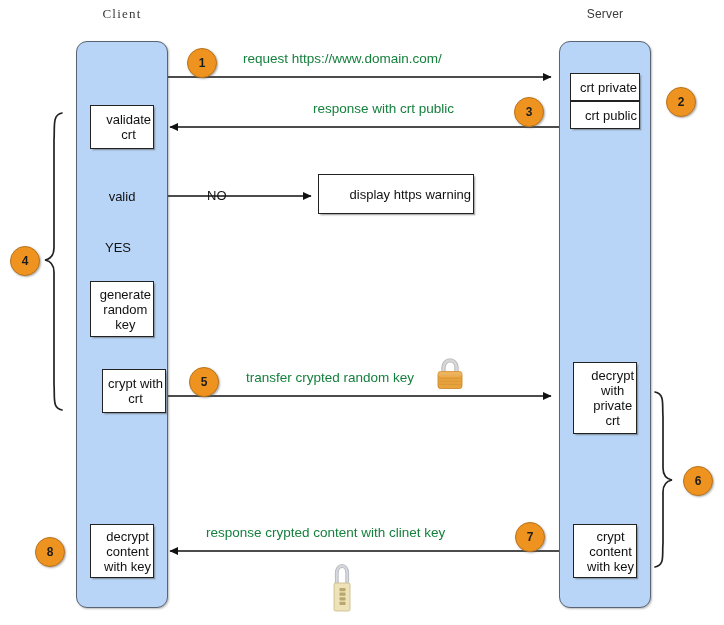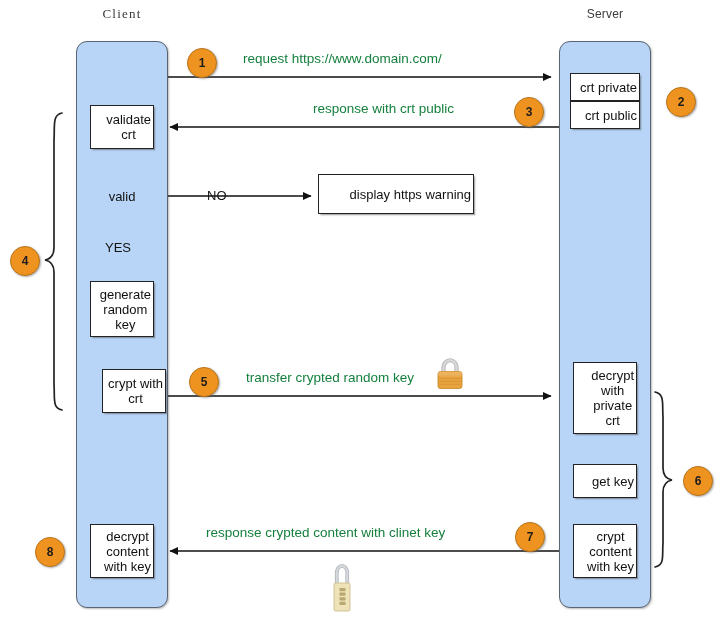--- a/index.html
+++ b/index.html
@@ -149,23 +149,20 @@
     </div>
   </div>
 
   <div class="pbox" style="left:573px;top:362px;width:64px;height:72px;">
     <span style="white-space:pre-line;">decrypt
 with
 private
 crt</span>
   </div>
 
-  <div class="pbox" style="left:573px;top:464px;width:64px;height:34px;">
-    <span>get key</span>
-  </div>
 
   <div class="pbox" style="left:573px;top:524px;width:64px;height:54px;">
     <span style="white-space:pre-line;">crypt
 content
 with key</span>
   </div>
 
   <div class="pbox" style="left:318px;top:174px;width:156px;height:40px;">
     <span>display https warning</span>
   </div>

